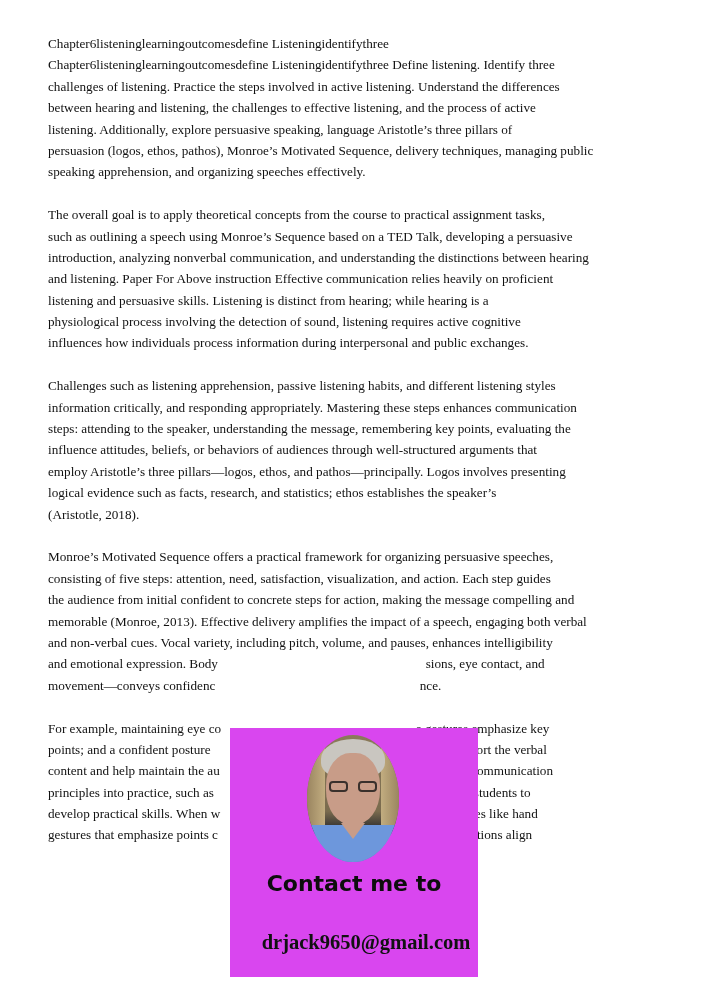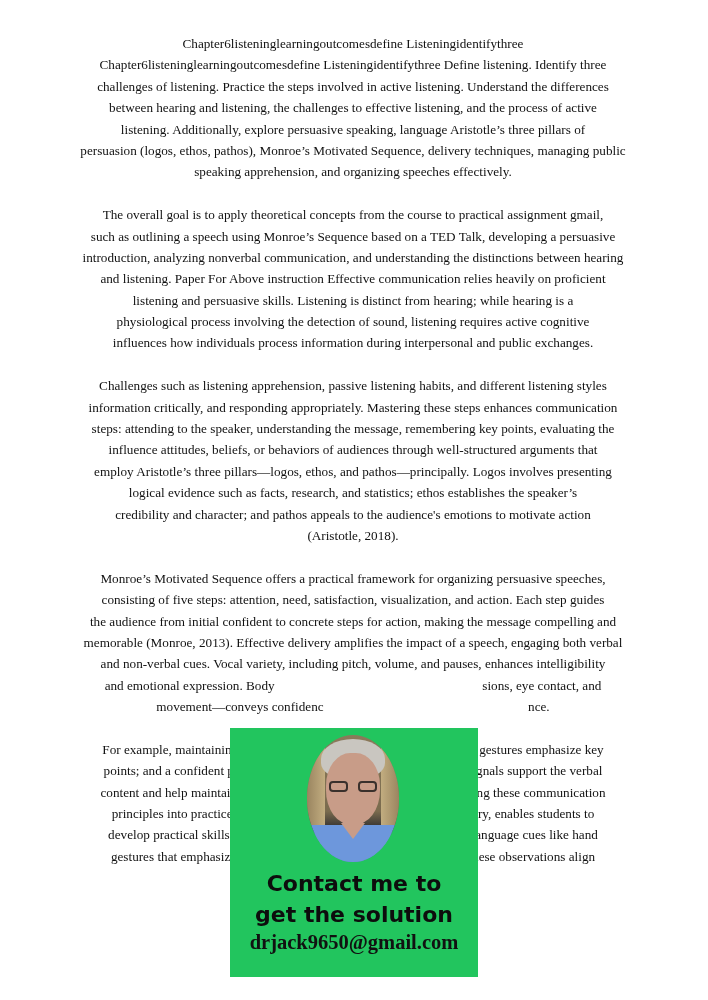--- a/index.html
+++ b/index.html
@@ -23,29 +23,28 @@
     font-size: 13.2px;
     line-height: 21.4px;
   }
   .line {
     display: block;
     white-space: nowrap;
     height: 21.4px;
   }
   .para {
     margin: 0 0 21.4px 0;
-    text-align: center;
   }
   .overlay {
     position: absolute;
     left: 230px;
     top: 728px;
     width: 248px;
     height: 249px;
-    background: #22c55e;
+    background: #d946ef;
   }
   .photo {
     position: absolute;
     left: 77px;
     top: 7px;
     width: 92px;
     height: 127px;
     border-radius: 50%;
     overflow: hidden;
     background: linear-gradient(180deg, #8a7a5a 0%, #7a6b4e 60%, #2a2a2e 75%, #6f95d8 80%, #5a82c8 100%);
@@ -93,21 +92,21 @@
     width: 248px;
     text-align: center;
     font-family: "DejaVu Sans", "Liberation Sans", sans-serif;
     font-weight: bold;
     font-size: 22px;
     line-height: 31px;
     color: #0d0d0d;
   }
   .email {
     position: absolute;
-    left: 0;
+    left: 12px;
     top: 203px;
     width: 248px;
     text-align: center;
     font-family: "Liberation Serif", "DejaVu Serif", serif;
     font-weight: bold;
     font-size: 20.5px;
     color: #111111;
   }
 </style>
 </head>
@@ -117,36 +116,35 @@
   <div class="para">
     <span class="line">Chapter6listeninglearningoutcomesdefine Listeningidentifythree</span>
     <span class="line">Chapter6listeninglearningoutcomesdefine Listeningidentifythree Define listening. Identify three</span>
     <span class="line">challenges of listening. Practice the steps involved in active listening. Understand the differences</span>
     <span class="line">between hearing and listening, the challenges to effective listening, and the process of active</span>
     <span class="line">listening. Additionally, explore persuasive speaking, language Aristotle’s three pillars of</span>
     <span class="line">persuasion (logos, ethos, pathos), Monroe’s Motivated Sequence, delivery techniques, managing public</span>
     <span class="line">speaking apprehension, and organizing speeches effectively.</span>
   </div>
   <div class="para">
-    <span class="line">The overall goal is to apply theoretical concepts from the course to practical assignment gmail,</span>
+    <span class="line">The overall goal is to apply theoretical concepts from the course to practical assignment tasks,</span>
     <span class="line">such as outlining a speech using Monroe’s Sequence based on a TED Talk, developing a persuasive</span>
     <span class="line">introduction, analyzing nonverbal communication, and understanding the distinctions between hearing</span>
     <span class="line">and listening. Paper For Above instruction Effective communication relies heavily on proficient</span>
     <span class="line">listening and persuasive skills. Listening is distinct from hearing; while hearing is a</span>
     <span class="line">physiological process involving the detection of sound, listening requires active cognitive</span>
     <span class="line">influences how individuals process information during interpersonal and public exchanges.</span>
   </div>
   <div class="para">
     <span class="line">Challenges such as listening apprehension, passive listening habits, and different listening styles</span>
     <span class="line">information critically, and responding appropriately. Mastering these steps enhances communication</span>
     <span class="line">steps: attending to the speaker, understanding the message, remembering key points, evaluating the</span>
     <span class="line">influence attitudes, beliefs, or behaviors of audiences through well-structured arguments that</span>
     <span class="line">employ Aristotle’s three pillars—logos, ethos, and pathos—principally. Logos involves presenting</span>
     <span class="line">logical evidence such as facts, research, and statistics; ethos establishes the speaker’s</span>
-    <span class="line">credibility and character; and pathos appeals to the audience's emotions to motivate action</span>
     <span class="line">(Aristotle, 2018).</span>
   </div>
   <div class="para">
     <span class="line">Monroe’s Motivated Sequence offers a practical framework for organizing persuasive speeches,</span>
     <span class="line">consisting of five steps: attention, need, satisfaction, visualization, and action. Each step guides</span>
     <span class="line">the audience from initial confident to concrete steps for action, making the message compelling and</span>
     <span class="line">memorable (Monroe, 2013). Effective delivery amplifies the impact of a speech, engaging both verbal</span>
     <span class="line">and non-verbal cues. Vocal variety, including pitch, volume, and pauses, enhances intelligibility</span>
     <span class="line" style="white-space: pre;">and emotional expression. Body                                                               sions, eye contact, and</span>
     <span class="line" style="white-space: pre;">movement—conveys confidenc                                                              nce.</span>
@@ -169,16 +167,15 @@
     <div class="hair"></div>
     <div class="face"></div>
     <div class="collar"></div>
     <div class="glasses">
       <span class="l"></span>
       <span class="r"></span>
     </div>
   </div>
   <div class="cta">
     <div>Contact me to</div>
-    <div>get the solution</div>
   </div>
   <div class="email">drjack9650@gmail.com</div>
 </div>
 
 </body></html>

